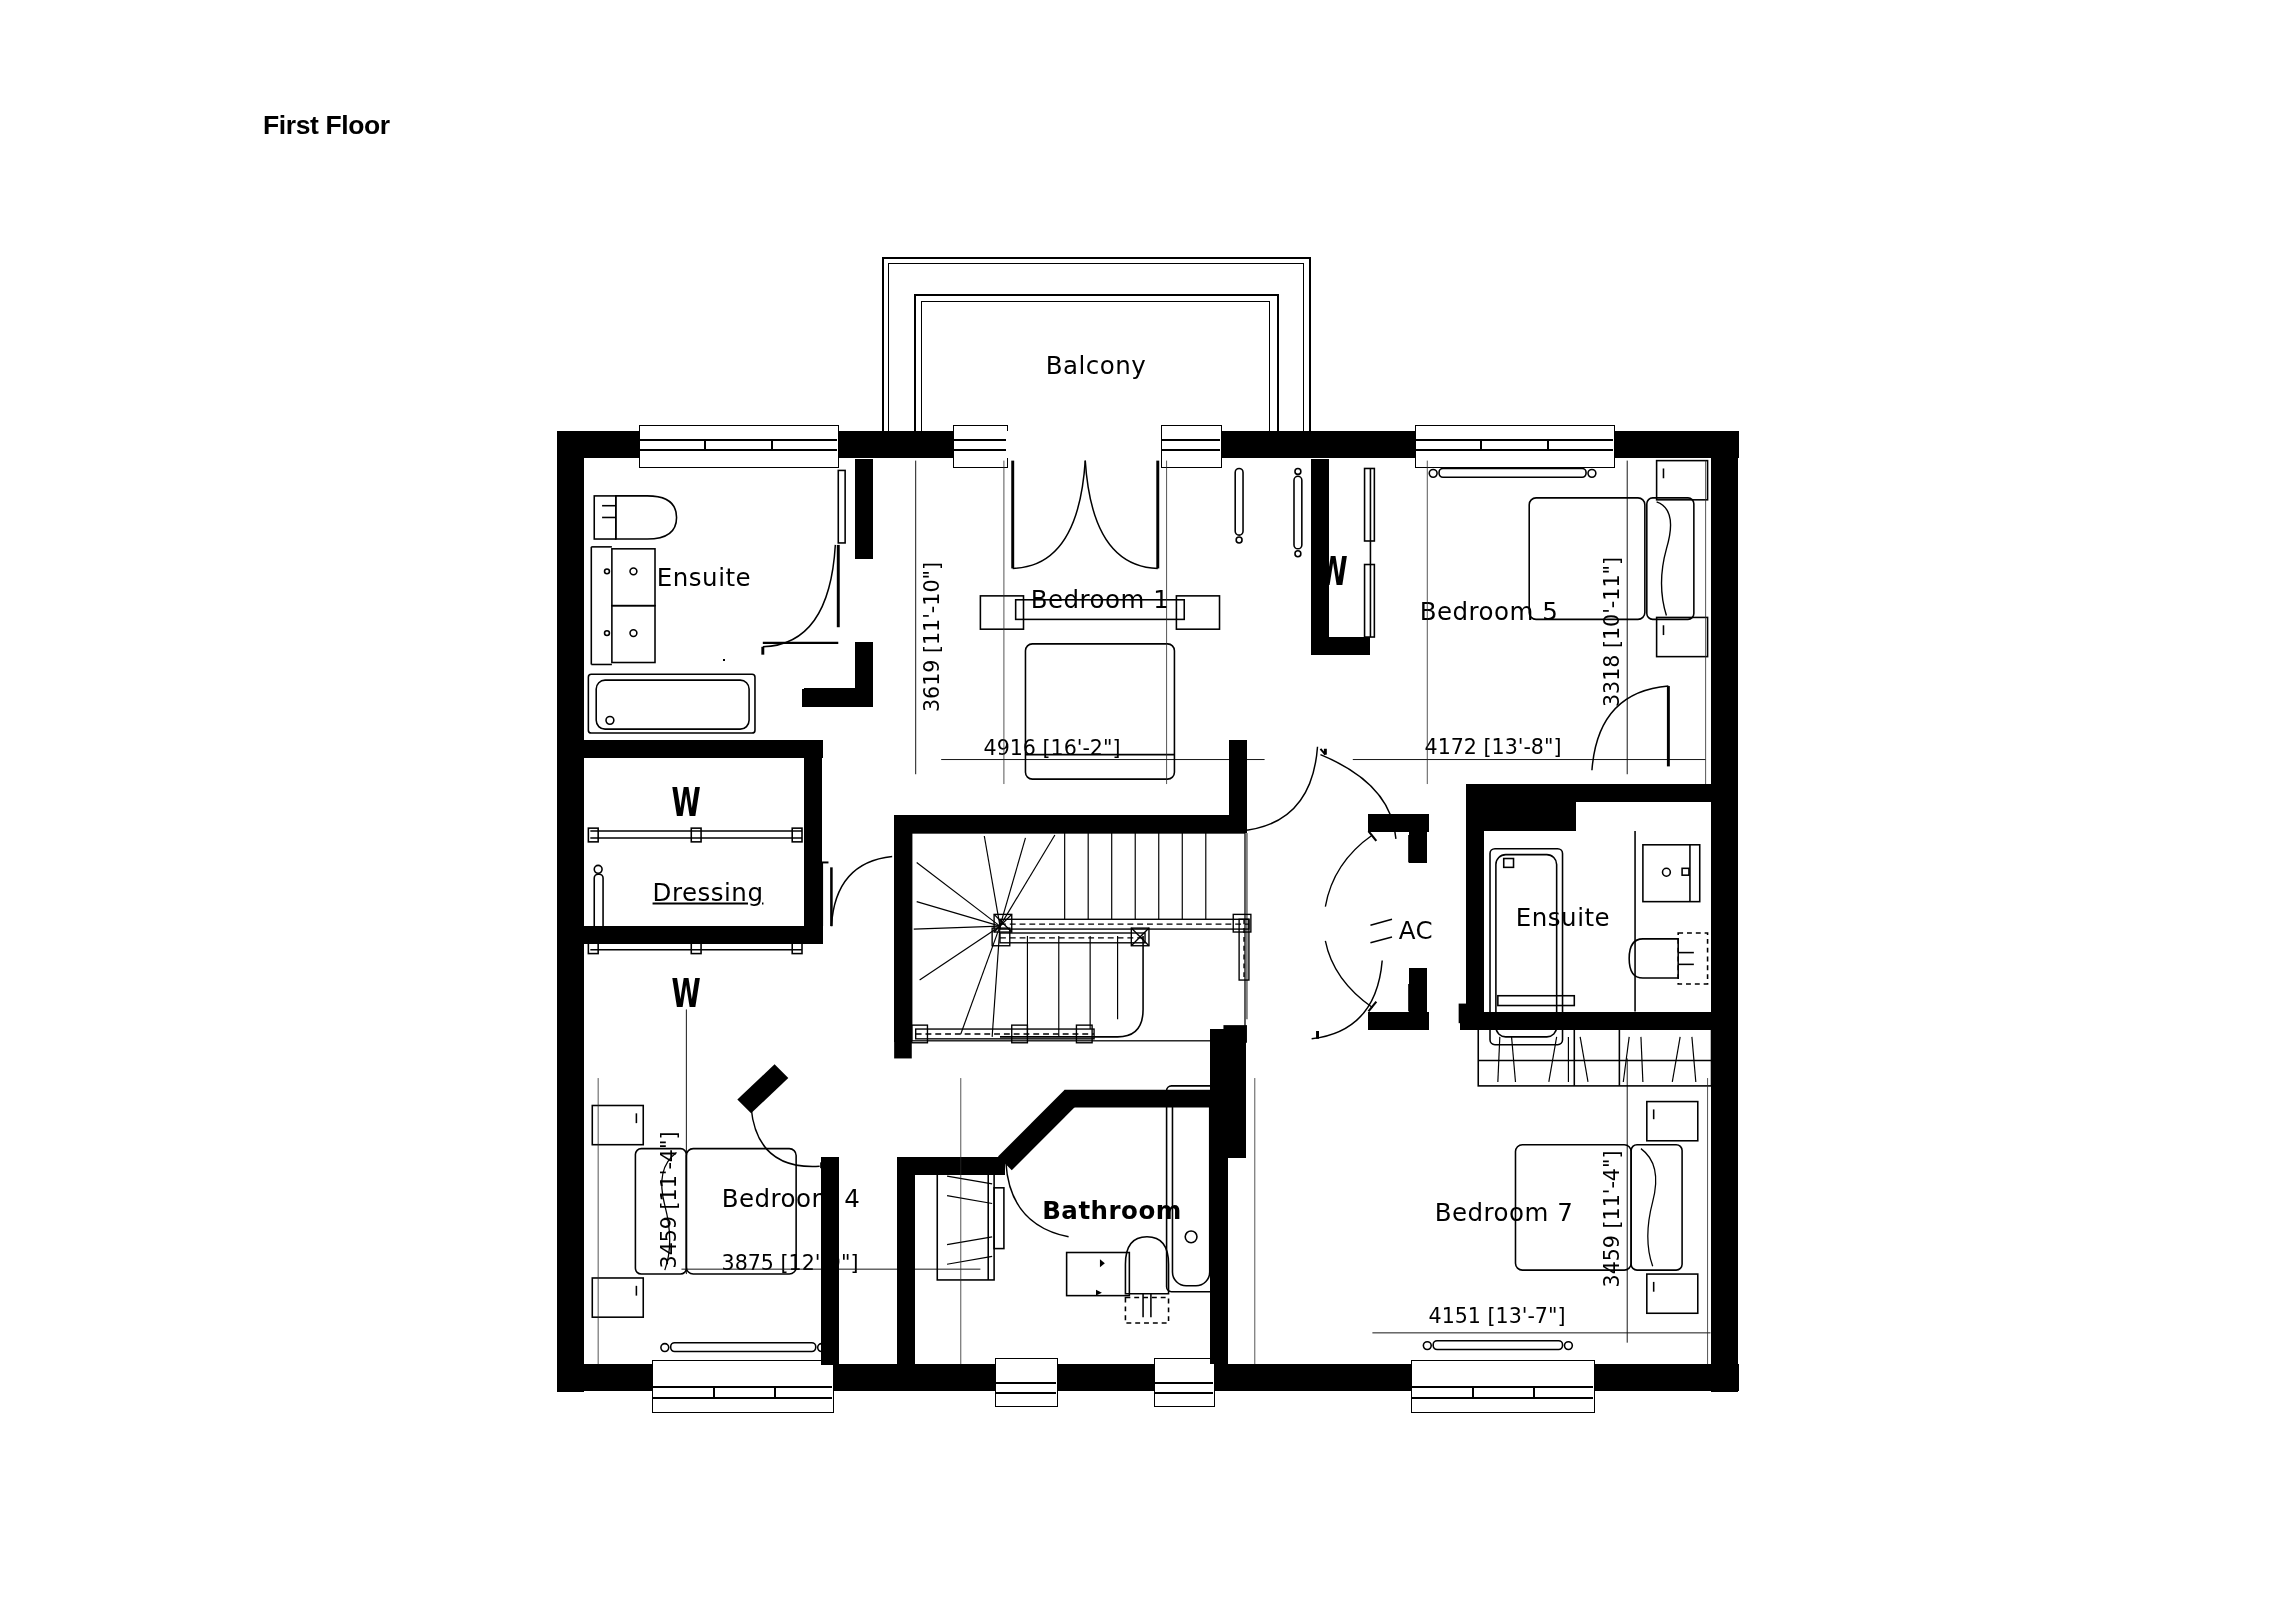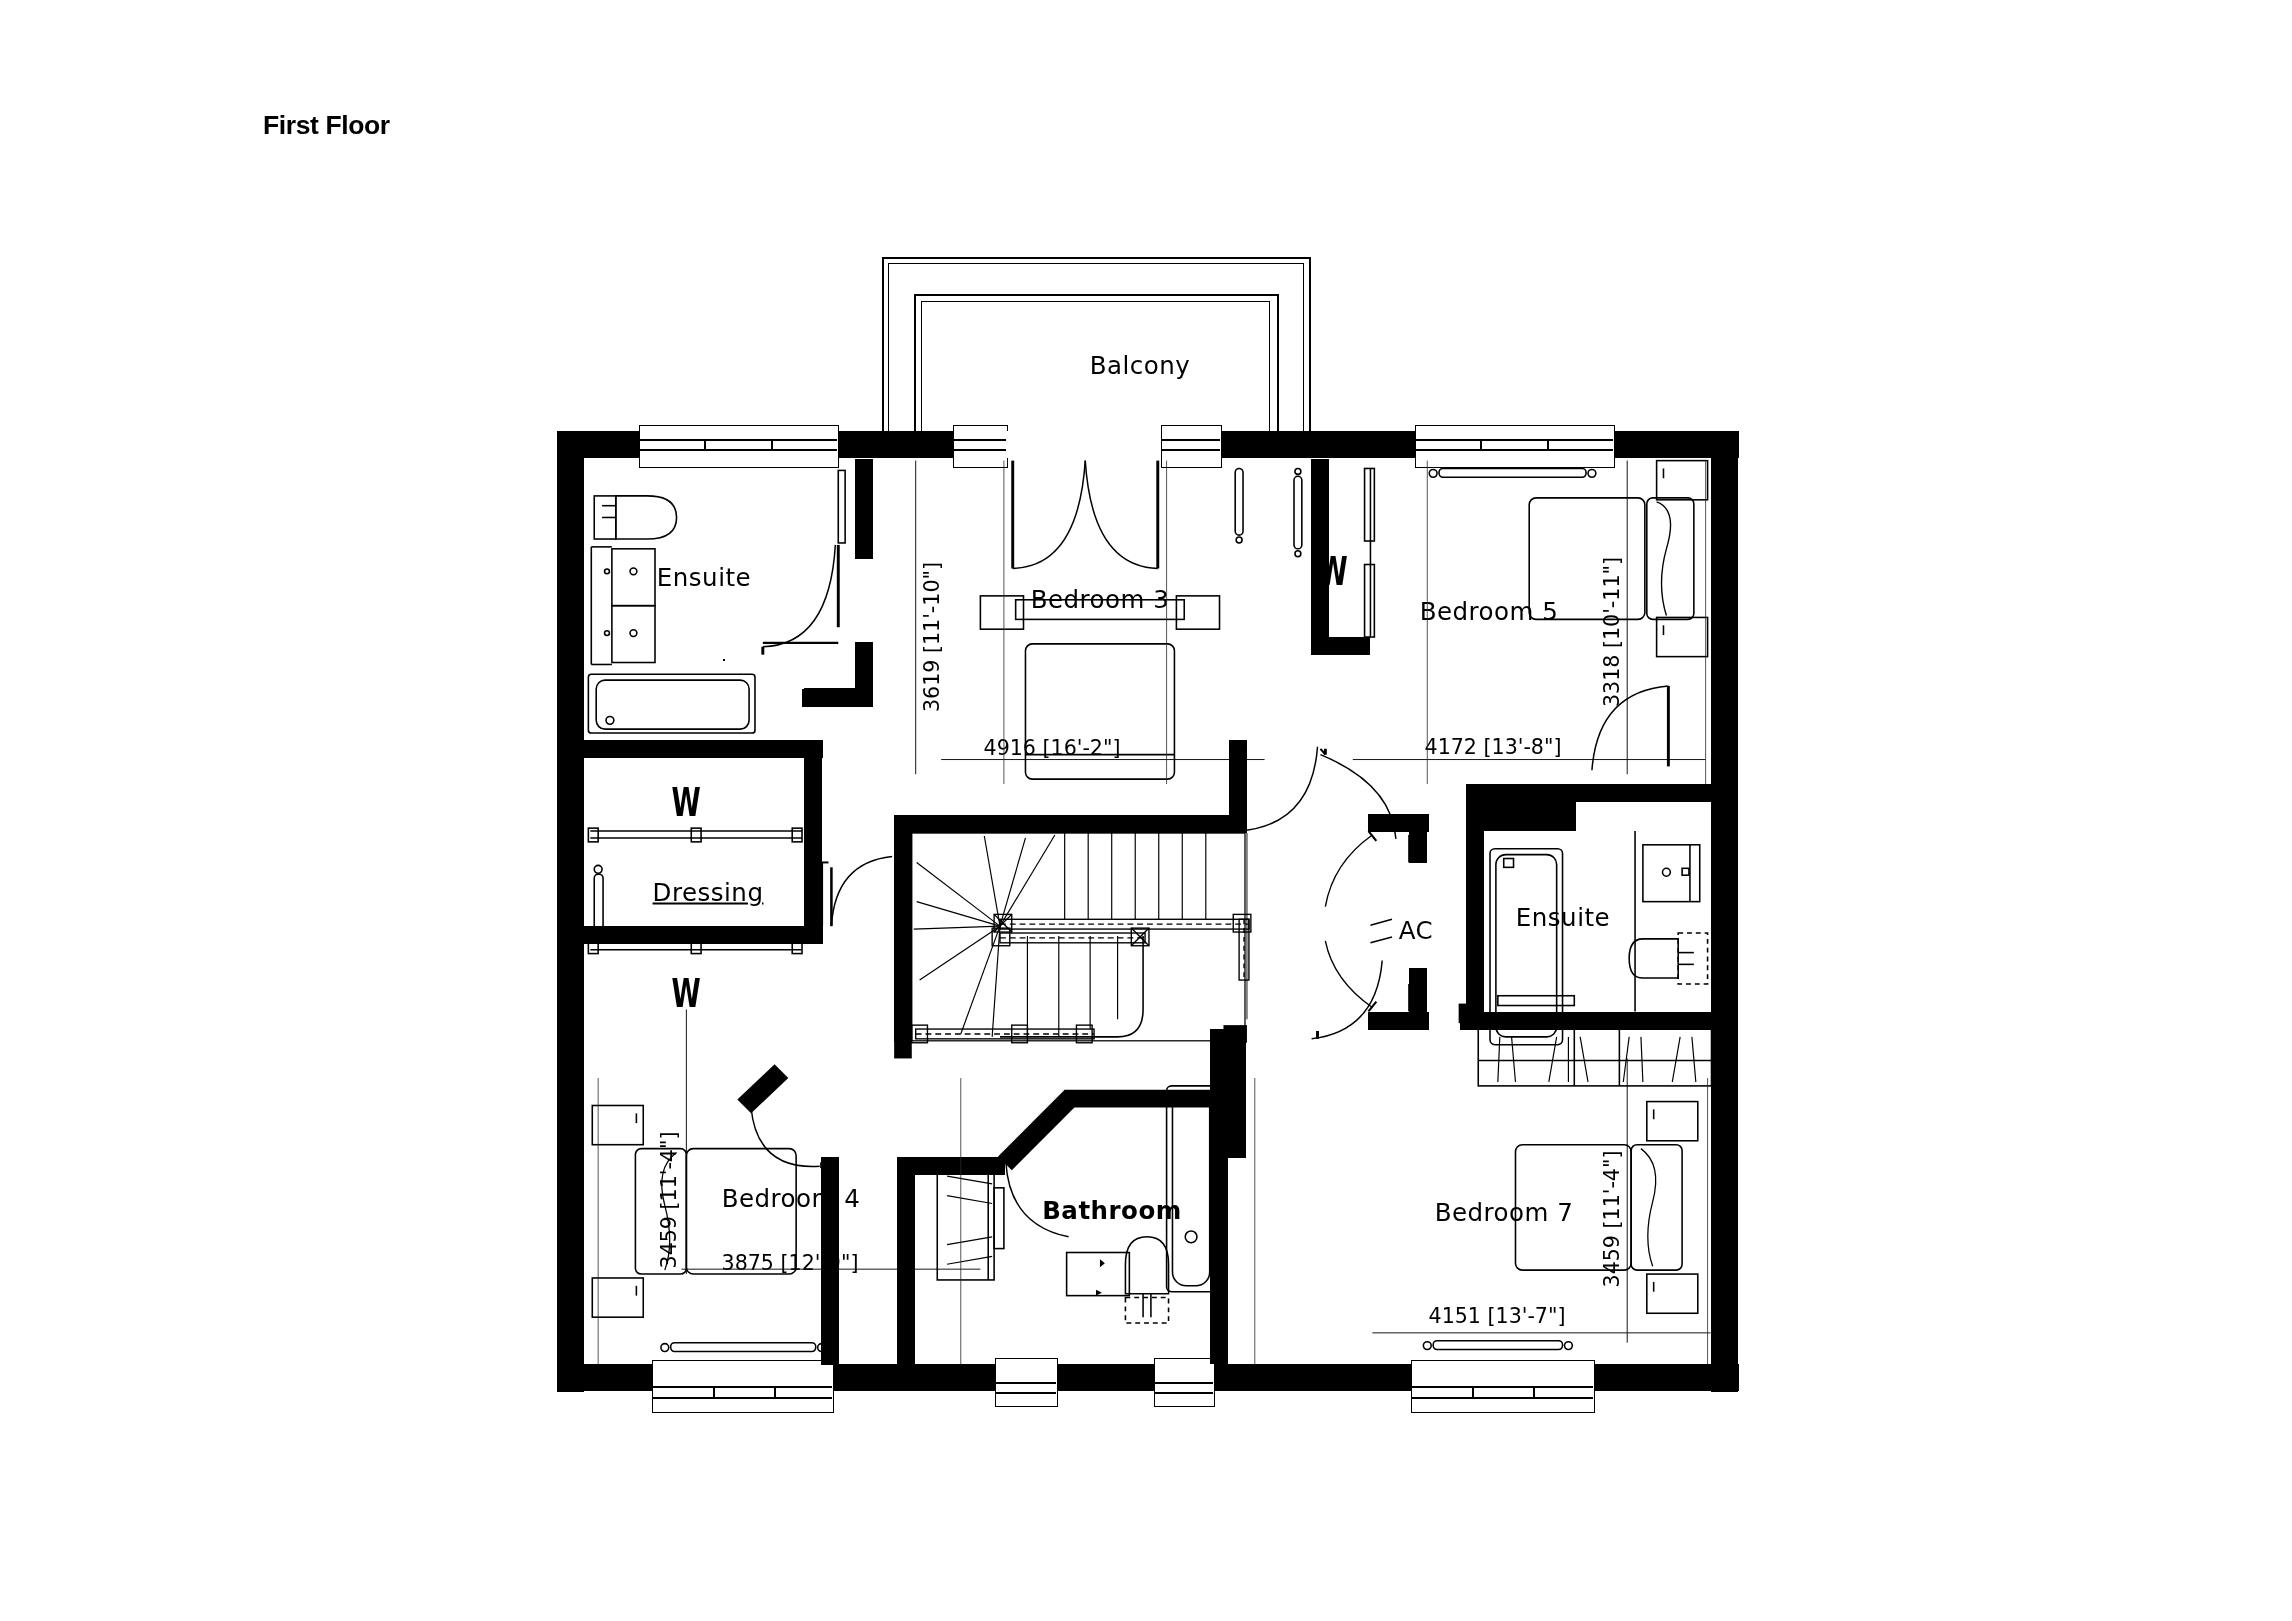--- a/index.html
+++ b/index.html
@@ -47,21 +47,21 @@
 </style>
 </head>
 <body>
 
 <div id="plan-title">First Floor</div>
 
 <div class="out" style="left:882px;top:257px;width:425px;height:186px;"></div>
 <div class="outthin" style="left:888px;top:263px;width:414px;height:180px;"></div>
 <div class="out" style="left:914px;top:294px;width:361px;height:149px;"></div>
 <div class="outthin" style="left:921px;top:301px;width:347px;height:142px;"></div>
-<div class="label" style="left:1140px;top:365px;">Balcony</div>
+<div class="label" style="left:1096px;top:365px;">Balcony</div>
 
 <div class="wall" style="left:557px;top:431px;width:1182px;height:27.4px;"></div>
 
 <div class="wall" style="left:557px;top:431px;width:27.4px;height:961px;"></div>
 
 <div class="wall" style="left:1711px;top:431px;width:27.4px;height:961px;"></div>
 
 <div class="wall" style="left:557px;top:1364px;width:1182px;height:27.4px;"></div>
 
 <div class="room" style="left:642px;top:431px;width:192px;height:27.4px;"></div>
@@ -145,21 +145,21 @@
 
 <div class="wall" style="left:1210px;top:1029px;width:17.6px;height:335px;"></div>
 <div class="wall" style="left:897px;top:1157px;width:17.6px;height:208px;"></div>
 <div class="wall" style="left:897px;top:1157px;width:108px;height:17.6px;"></div>
 
 <div class="wall" style="left:821px;top:1157px;width:17.6px;height:208px;"></div>
 
 <div class="wall" style="left:1228px;top:1029px;width:17.6px;height:127px;"></div>
 
 <div class="label" style="left:704px;top:577px;">Ensuite</div>
-<div class="label" style="left:1100px;top:599px;">Bedroom  3</div>
+<div class="label" style="left:1100px;top:599px;">Bedroom  1</div>
 <div class="label" style="left:1489px;top:611px;">Bedroom  5</div>
 <div class="label" style="left:708px;top:892px;text-decoration:underline;">Dressing</div>
 <div class="label" style="left:1416px;top:930px;">AC</div>
 <div class="label" style="left:1563px;top:917px;">Ensuite</div>
 <div class="label" style="left:791px;top:1198px;">Bedroom  4</div>
 <div class="label" style="left:1112px;top:1210px;font-weight:bold;">Bathroom</div>
 <div class="label" style="left:1504px;top:1212px;">Bedroom  7</div>
 
 <div class="dim" style="left:1052px;top:748px;">4916 [16'-2"]</div>
 <div class="dim vert" style="left:932px;top:637px;">3619 [11'-10"]</div>

